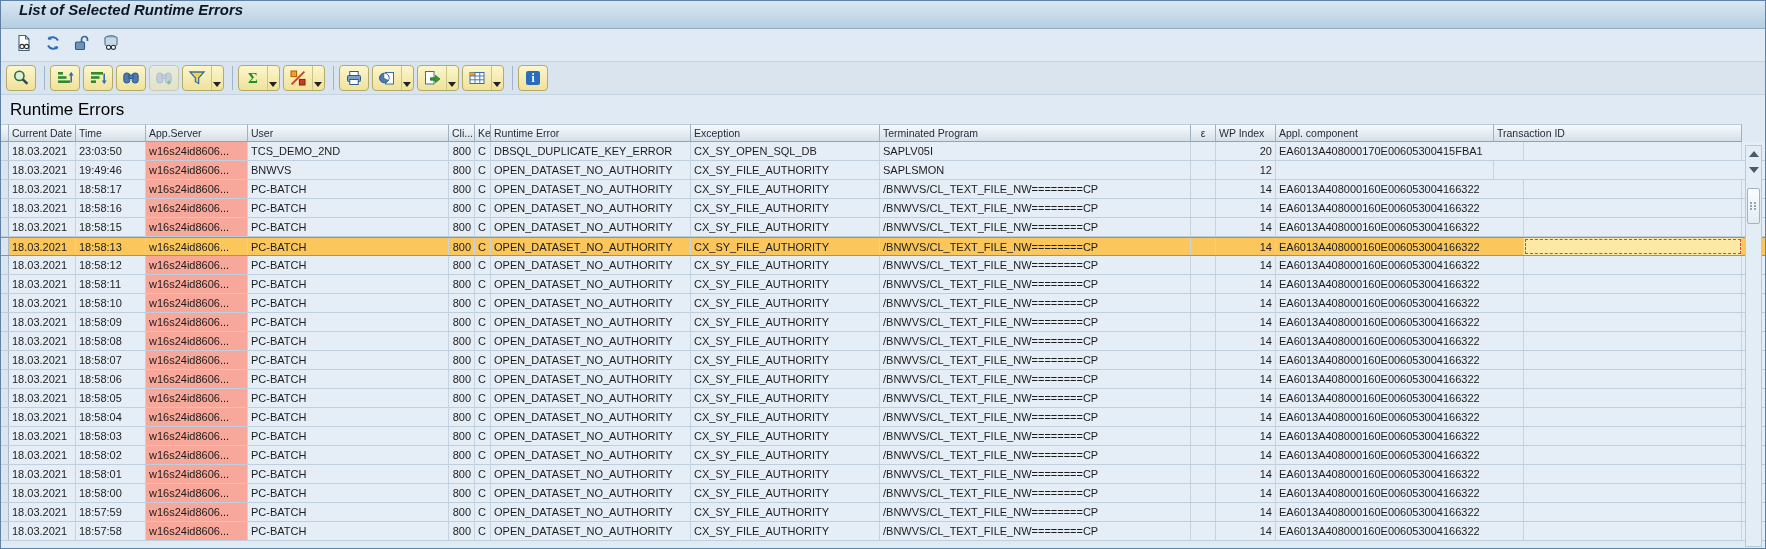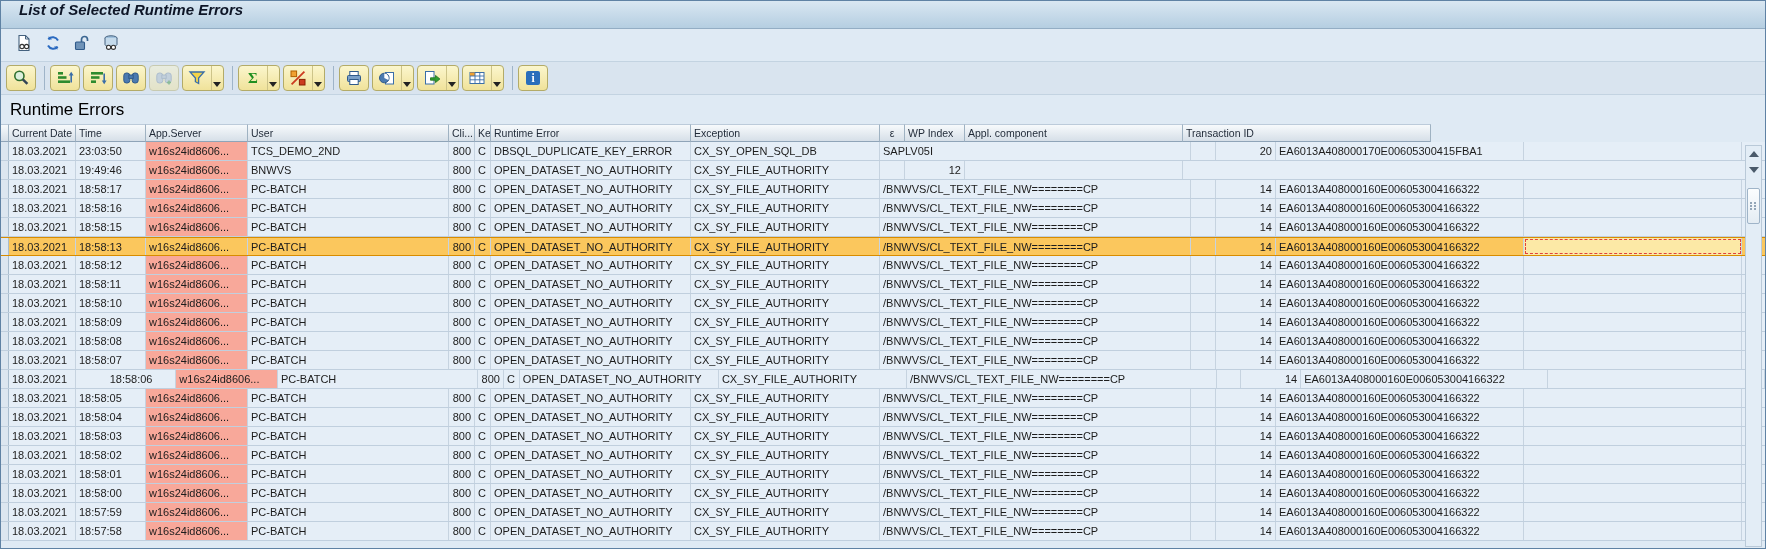--- a/index.html
+++ b/index.html
@@ -306,20 +306,21 @@
     <div class="hdr-row">
         <div class="hcell" style="width: 8px;"></div>
         <div class="hcell" style="width: 67px;">Current Date</div>
         <div class="hcell" style="width: 70px;">Time</div>
         <div class="hcell" style="width: 102px;">App.Server</div>
         <div class="hcell" style="width: 201px;">User</div>
         <div class="hcell" style="width: 26px;">Cli...</div>
         <div class="hcell" style="width: 16px;">Ke</div>
         <div class="hcell" style="width: 200px;">Runtime Error</div>
         <div class="hcell" style="width: 189px;">Exception</div>
+        <div class="hcell" style="width: 311px;">Terminated Program</div>
         <div class="hcell a-center" style="width: 25px;">ε</div>
         <div class="hcell" style="width: 60px;">WP Index</div>
         <div class="hcell" style="width: 218px;">Appl. component</div>
         <div class="hcell" style="width: 248px;">Transaction ID</div>
       </div>
     <div class="grid-body">
         <div class="row">
           <div class="cell c-sel" style="width: 8px;"></div>
           <div class="cell" style="width: 67px;">18.03.2021</div>
           <div class="cell" style="width: 70px;">23:03:50</div>
@@ -338,20 +339,21 @@
         <div class="row">
           <div class="cell c-sel" style="width: 8px;"></div>
           <div class="cell" style="width: 67px;">18.03.2021</div>
           <div class="cell" style="width: 70px;">19:49:46</div>
           <div class="cell c-server" style="width: 102px;">w16s24id8606...</div>
           <div class="cell" style="width: 201px;">BNWVS</div>
           <div class="cell a-right" style="width: 26px;">800</div>
           <div class="cell" style="width: 16px;">C</div>
           <div class="cell" style="width: 200px;">OPEN_DATASET_NO_AUTHORITY</div>
           <div class="cell" style="width: 189px;">CX_SY_FILE_AUTHORITY</div>
+          <div class="cell" style="width: 311px;">SAPLSMON</div>
           <div class="cell a-center" style="width: 25px;"></div>
           <div class="cell a-right" style="width: 60px;">12</div>
           <div class="cell" style="width: 218px;"></div>
         </div>
         <div class="row">
           <div class="cell c-sel" style="width: 8px;"></div>
           <div class="cell" style="width: 67px;">18.03.2021</div>
           <div class="cell" style="width: 70px;">18:58:17</div>
           <div class="cell c-server" style="width: 102px;">w16s24id8606...</div>
           <div class="cell" style="width: 201px;">PC-BATCH</div>
@@ -505,21 +507,21 @@
           <div class="cell" style="width: 189px;">CX_SY_FILE_AUTHORITY</div>
           <div class="cell" style="width: 311px;">/BNWVS/CL_TEXT_FILE_NW========CP</div>
           <div class="cell a-center" style="width: 25px;"></div>
           <div class="cell a-right" style="width: 60px;">14</div>
           <div class="cell" style="width: 248px;">EA6013A408000160E006053004166322</div>
           <div class="cell" style="width: 218px;"></div>
         </div>
         <div class="row">
           <div class="cell c-sel" style="width: 8px;"></div>
           <div class="cell" style="width: 67px;">18.03.2021</div>
-          <div class="cell" style="width: 70px; margin-left: 31px;">18:58:06</div>
+          <div class="cell" style="width: 70px;">18:58:06</div>
           <div class="cell c-server" style="width: 102px;">w16s24id8606...</div>
           <div class="cell" style="width: 201px;">PC-BATCH</div>
           <div class="cell a-right" style="width: 26px;">800</div>
           <div class="cell" style="width: 16px;">C</div>
           <div class="cell" style="width: 200px;">OPEN_DATASET_NO_AUTHORITY</div>
           <div class="cell" style="width: 189px;">CX_SY_FILE_AUTHORITY</div>
           <div class="cell" style="width: 311px;">/BNWVS/CL_TEXT_FILE_NW========CP</div>
           <div class="cell a-center" style="width: 25px;"></div>
           <div class="cell a-right" style="width: 60px;">14</div>
           <div class="cell" style="width: 248px;">EA6013A408000160E006053004166322</div>

